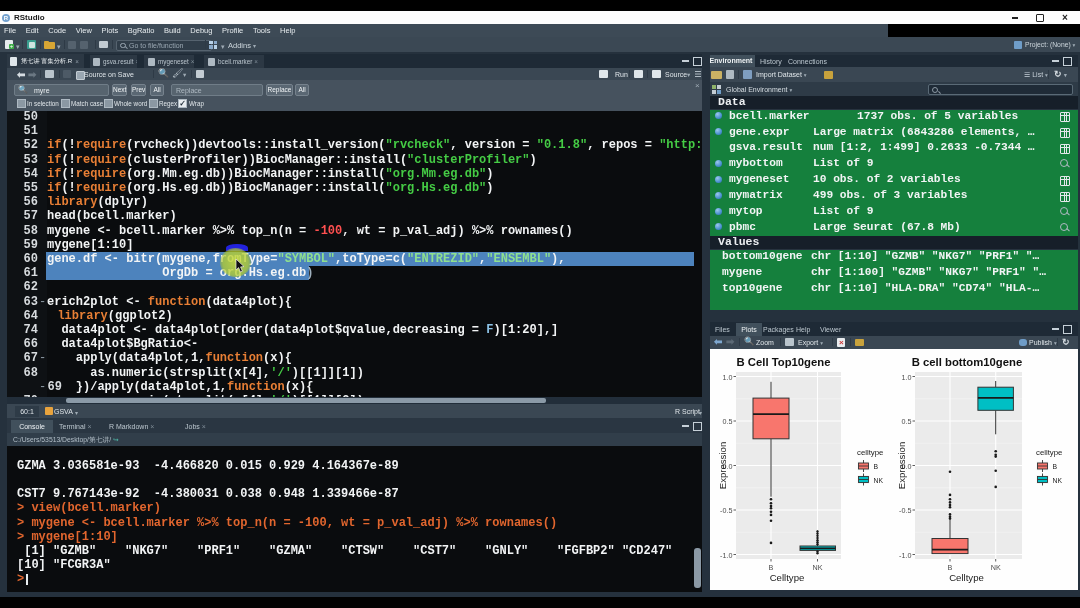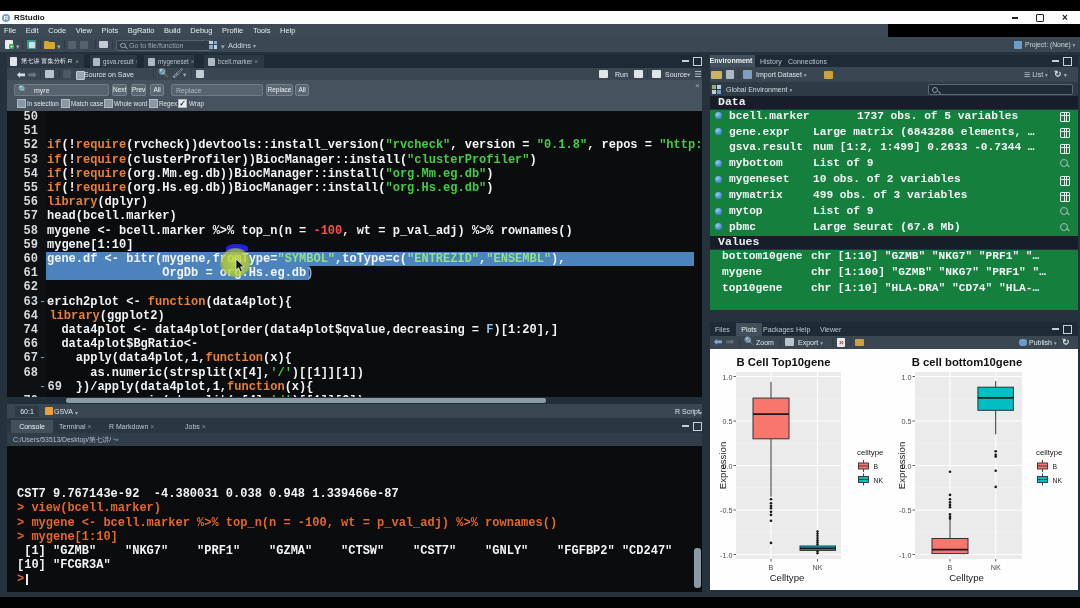--- a/index.html
+++ b/index.html
@@ -214,21 +214,21 @@
     <div class="cl" style="left:40px;top:126.8px;">mygene[1:10]</div>
     <div class="ln" style="top:141.0px;">60</div>
     <div class="cl" style="left:40px;top:141.0px;">gene.df&nbsp;&lt;-&nbsp;bitr(mygene,fromType=<span class="strs">"SYMBOL"</span>,toType=c(<span class="strs">"ENTREZID"</span>,<span class="strs">"ENSEMBL"</span>),</div>
     <div class="ln" style="top:155.2px;">61</div>
     <div class="cl" style="left:40px;top:155.2px;">&nbsp;&nbsp;&nbsp;&nbsp;&nbsp;&nbsp;&nbsp;&nbsp;&nbsp;&nbsp;&nbsp;&nbsp;&nbsp;&nbsp;&nbsp;&nbsp;OrgDb&nbsp;=&nbsp;org.Hs.eg.db<span class="par">)</span></div>
     <div class="ln" style="top:169.4px;">62</div>
     <div class="ln" style="top:183.6px;">63</div>
     <div class="abs" style="left:32px;top:183.6px;color:#8d9aa5;font-family:'Liberation Mono',monospace;font-size:12px;line-height:14.2px;">-</div>
     <div class="cl" style="left:40px;top:183.6px;">erich2plot&nbsp;&lt;-&nbsp;<span class="kw">function</span>(data4plot){</div>
     <div class="ln" style="top:197.8px;">64</div>
-    <div class="cl" style="left:28px;top:197.8px;">&nbsp;&nbsp;<span class="kw">library</span>(ggplot2)</div>
+    <div class="cl" style="left:36px;top:197.8px;">&nbsp;&nbsp;<span class="kw">library</span>(ggplot2)</div>
     <div class="ln" style="top:212.0px;">74</div>
     <div class="cl" style="left:40px;top:212.0px;">&nbsp;&nbsp;data4plot&nbsp;&lt;-&nbsp;data4plot[order(data4plot$qvalue,decreasing&nbsp;=&nbsp;<span class="cst">F</span>)[1:20],]</div>
     <div class="ln" style="top:226.2px;">66</div>
     <div class="cl" style="left:40px;top:226.2px;">&nbsp;&nbsp;data4plot$BgRatio&lt;-</div>
     <div class="ln" style="top:240.4px;">67</div>
     <div class="abs" style="left:32px;top:240.4px;color:#8d9aa5;font-family:'Liberation Mono',monospace;font-size:12px;line-height:14.2px;">-</div>
     <div class="cl" style="left:40px;top:240.4px;">&nbsp;&nbsp;&nbsp;&nbsp;apply(data4plot,1,<span class="kw">function</span>(x){</div>
     <div class="ln" style="top:254.6px;">68</div>
     <div class="cl" style="left:40px;top:254.6px;">&nbsp;&nbsp;&nbsp;&nbsp;&nbsp;&nbsp;as.numeric(strsplit(x[4],<span class="str">'/'</span>)[[1]][1])</div>
     <div class="ln" style="top:268.8px;padding-left:24px;">69</div>
@@ -261,20 +261,21 @@
     <div class="abs tabtxt" style="left:52px;top:5px;">Terminal <span style="color:#7f8c97;">×</span></div>
     <div class="abs tabtxt" style="left:102px;top:5px;">R Markdown <span style="color:#7f8c97;">×</span></div>
     <div class="abs tabtxt" style="left:178px;top:5px;">Jobs <span style="color:#7f8c97;">×</span></div>
     <div class="abs" style="left:675px;top:7px;width:7px;height:2px;background:#c6d0d8;"></div>
     <div class="abs" style="left:686px;top:4px;width:7px;height:7px;border:1.2px solid #c6d0d8;"></div>
   </div>
   <div class="abs" id="con-path">
     <span class="abs" style="left:6px;top:2px;">C:/Users/53513/Desktop/第七讲/ <span style="color:#4fb8a8;">↪</span></span>
   </div>
   <div class="abs" id="console">
+    <div class="con-l" style="top:12.8px;">GZMA 3.036581e-93  -4.466820 0.015 0.929 4.164367e-89</div>
     <div class="con-l" style="top:41.2px;">CST7 9.767143e-92  -4.380031 0.038 0.948 1.339466e-87</div>
     <div class="con-l cmd" style="top:55.4px;">&gt; view(bcell.marker)</div>
     <div class="con-l cmd" style="top:69.6px;">&gt; mygene &lt;- bcell.marker %&gt;% top_n(n = -100, wt = p_val_adj) %&gt;% rownames()</div>
     <div class="con-l cmd" style="top:83.8px;">&gt; mygene[1:10]</div>
     <div class="con-l" style="top:98px;"> [1] "GZMB"    "NKG7"    "PRF1"    "GZMA"    "CTSW"    "CST7"    "GNLY"    "FGFBP2" "CD247"</div>
     <div class="con-l" style="top:112.2px;">[10] "FCGR3A"</div>
     <div class="con-l cmd" style="top:126.4px;">&gt;</div>
     <div class="abs" style="left:19px;top:128px;width:1.5px;height:11px;background:#e8edf0;"></div>
     <div class="abs" style="left:687px;top:102px;width:7px;height:40px;background:#8b99a5;border-radius:3px;"></div>
   </div>

